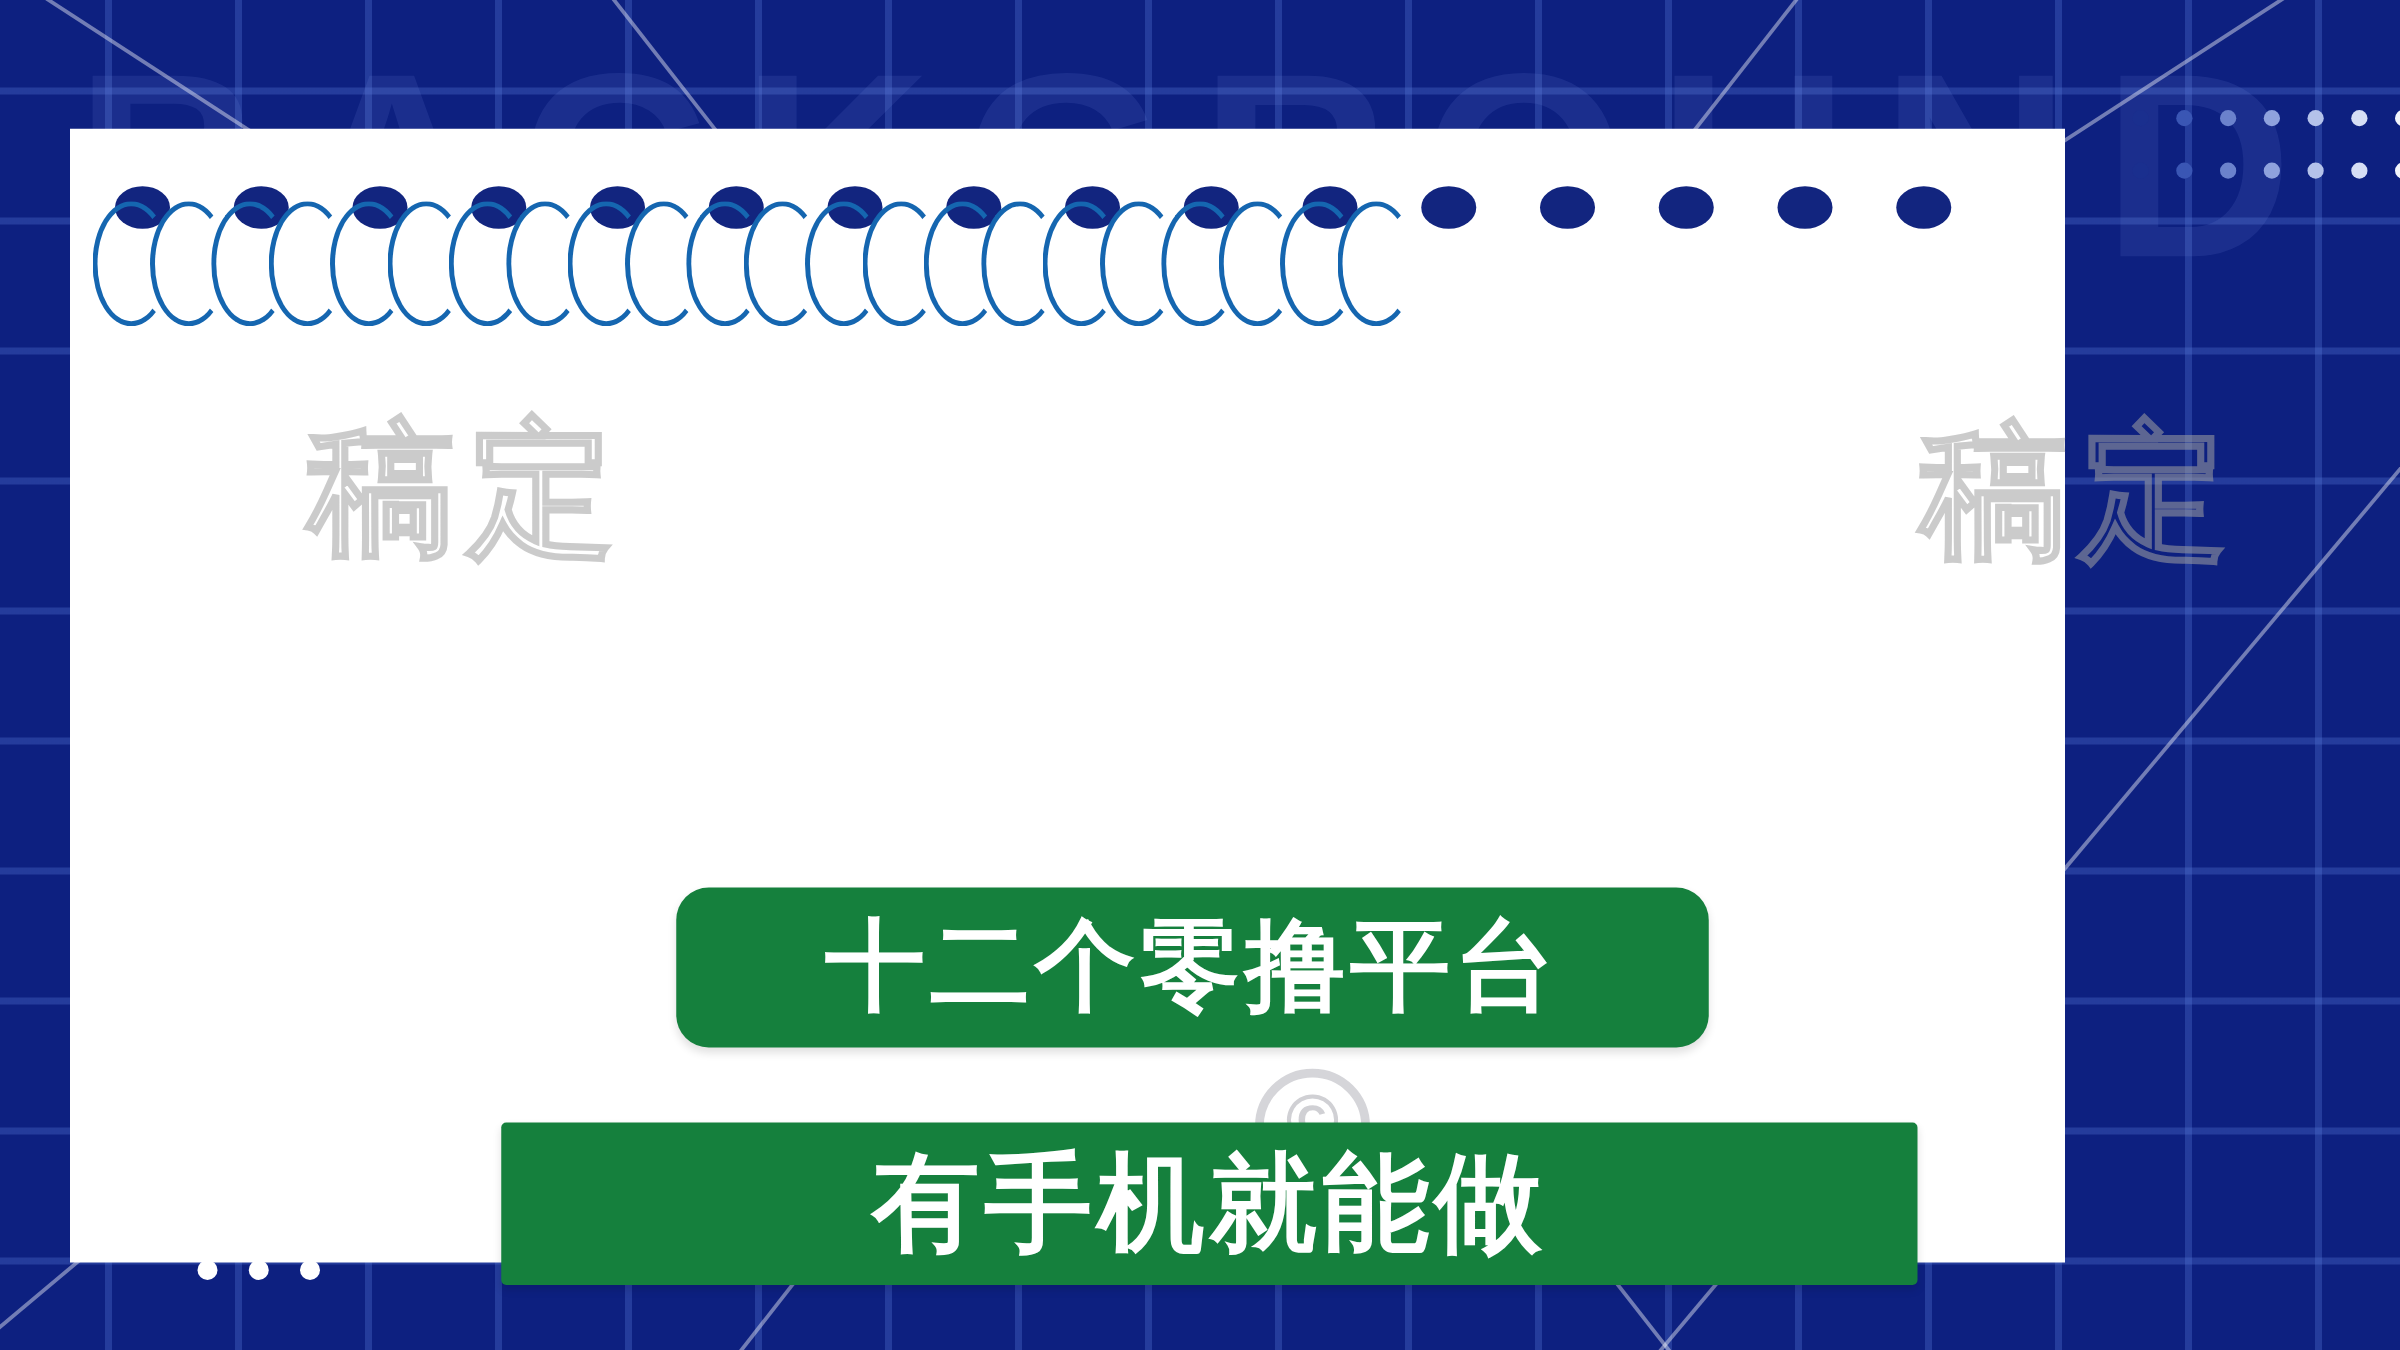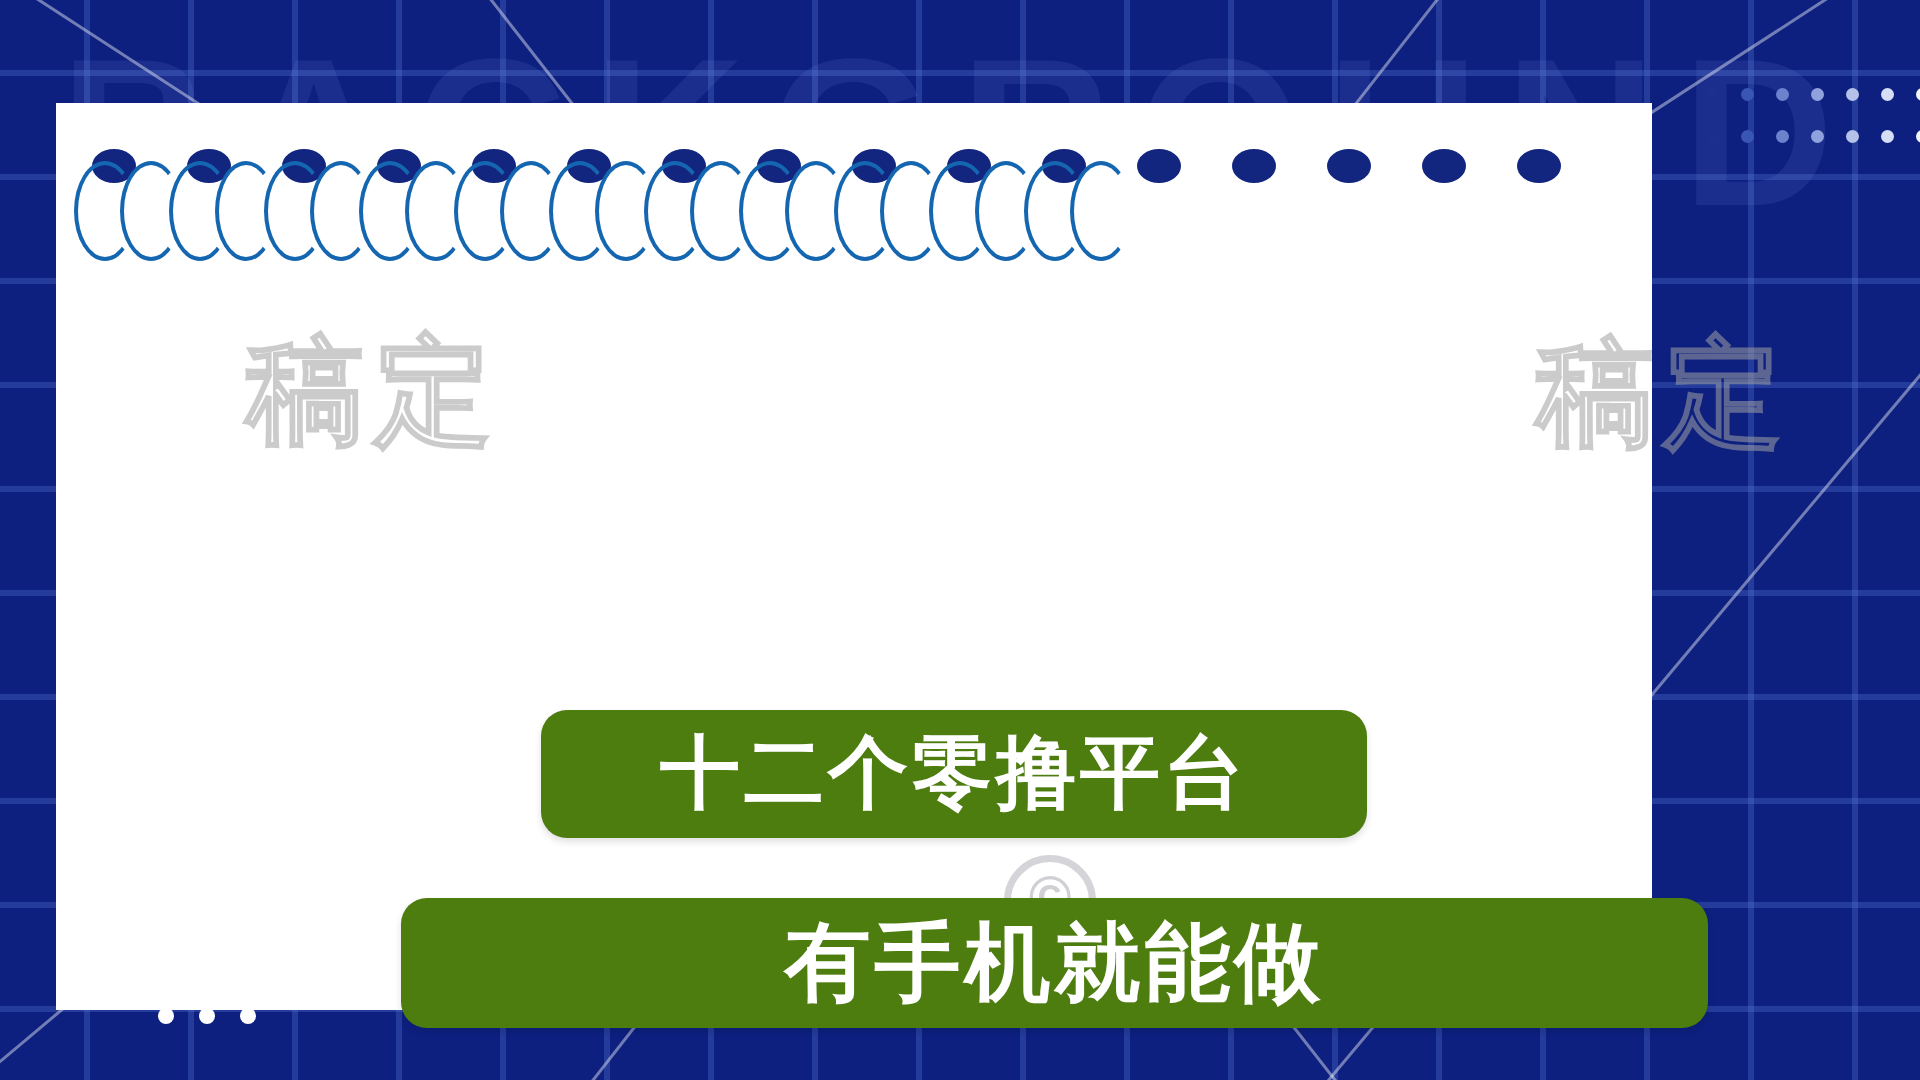--- a/index.html
+++ b/index.html
@@ -162,44 +162,44 @@
     font-weight: 700;
     line-height: 1;
     white-space: nowrap;
     letter-spacing: 2px;
   }
   .headline .gap { display: inline-block; width: 64px; }
 
   
   .pill {
     position: absolute;
-    background: #4d7c0f;
+    background: #15803d;
     color: #ffffff;
     font-weight: 700;
     display: flex;
     align-items: center;
     justify-content: center;
     white-space: nowrap;
     box-shadow: 0 4px 7px rgba(0,0,0,0.12);
   }
   .pill-1 {
     left: 485px;
     top: 607px;
     width: 826px;
     height: 128px;
     border-radius: 26px;
     font-size: 80px;
     letter-spacing: 4px;
   }
   .pill-2 {
     left: 345px;
     top: 795px;
-    width: 1307px;
+    width: 1133px;
     height: 130px;
-    border-radius: 26px;
+    border-radius: 4px;
     font-size: 86px;
     letter-spacing: 4px;
   }
 </style>
 </head>
 <body>
 
 <div id="stage">
 
   <div class="bg-base"></div>

